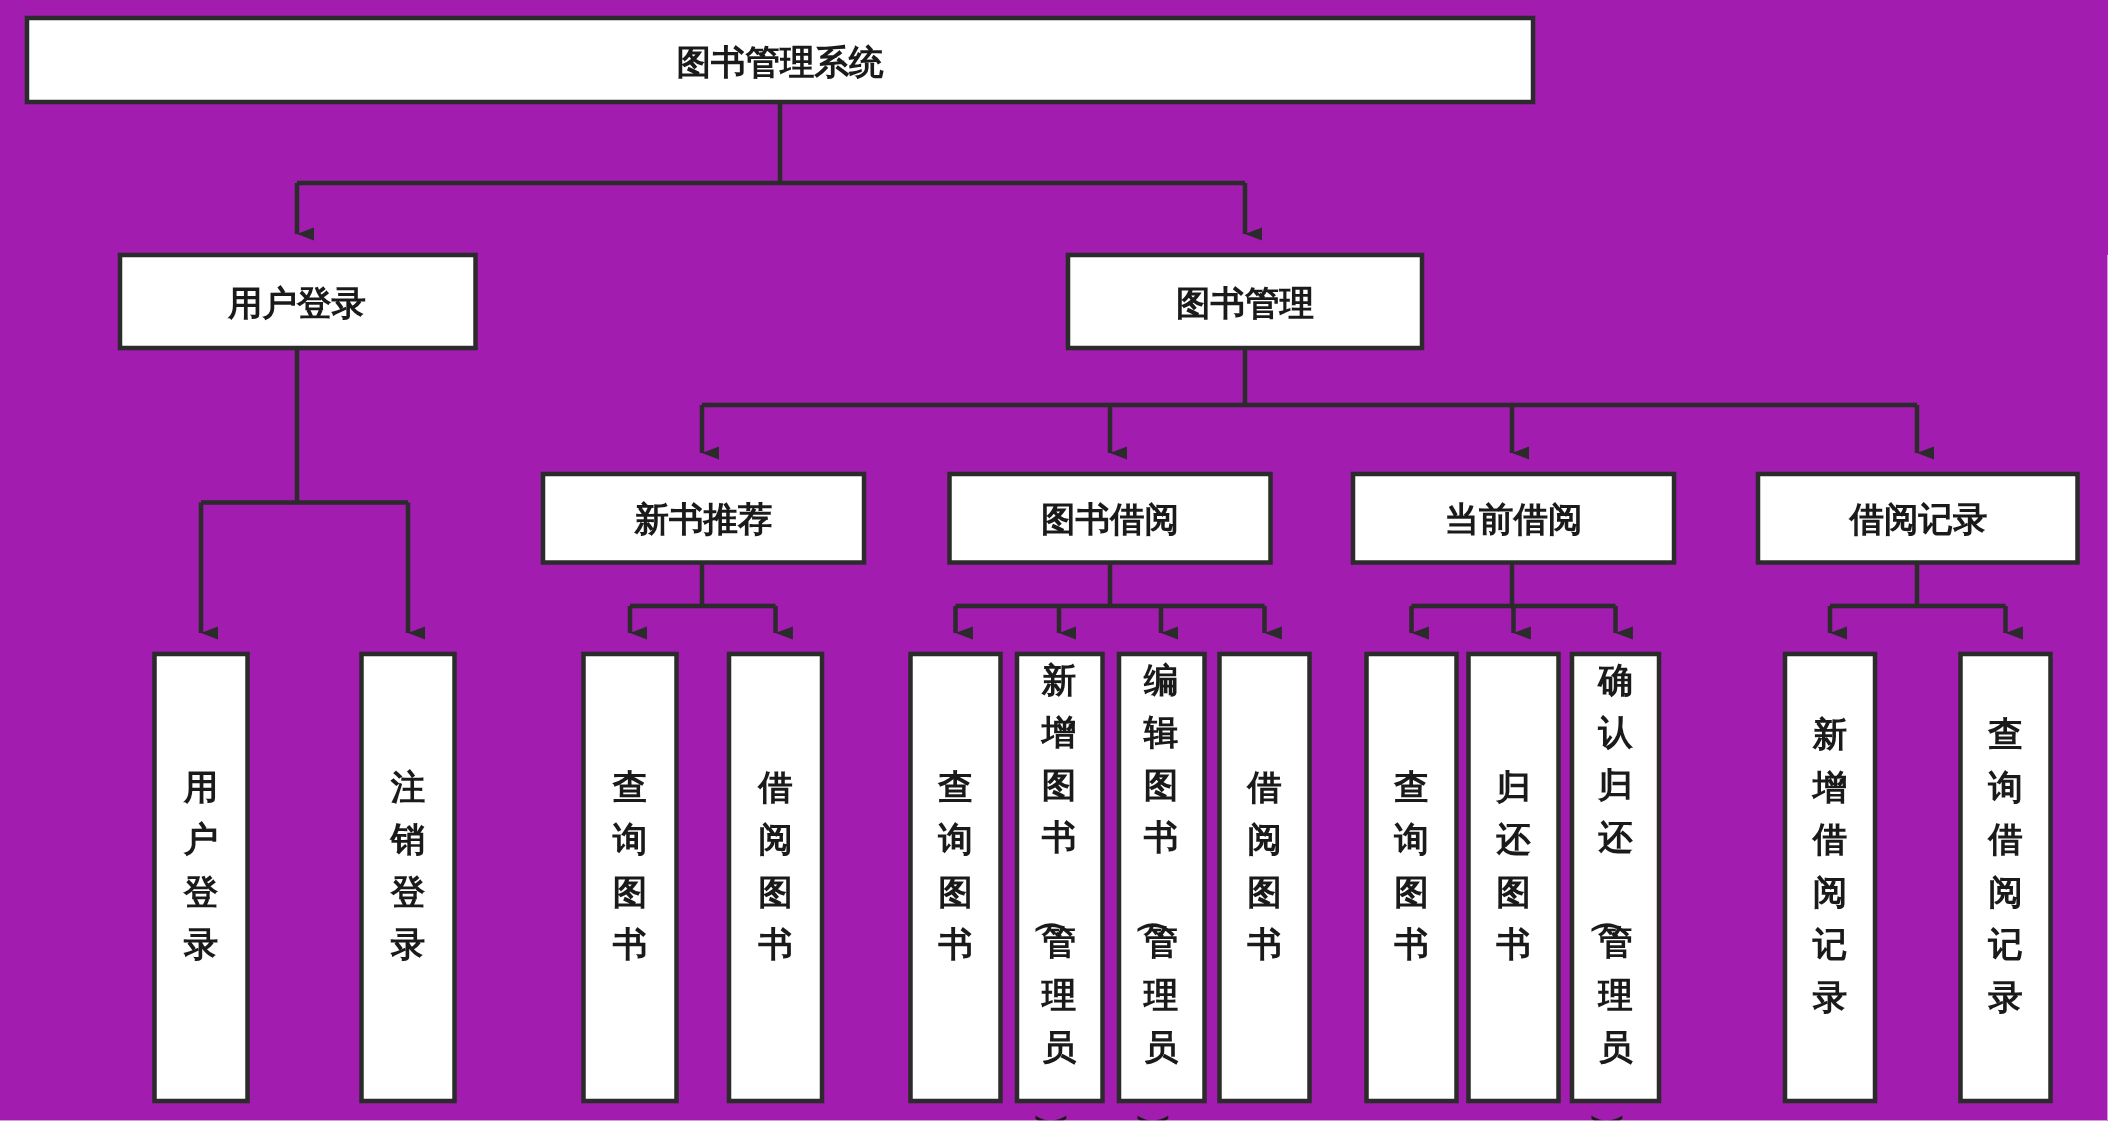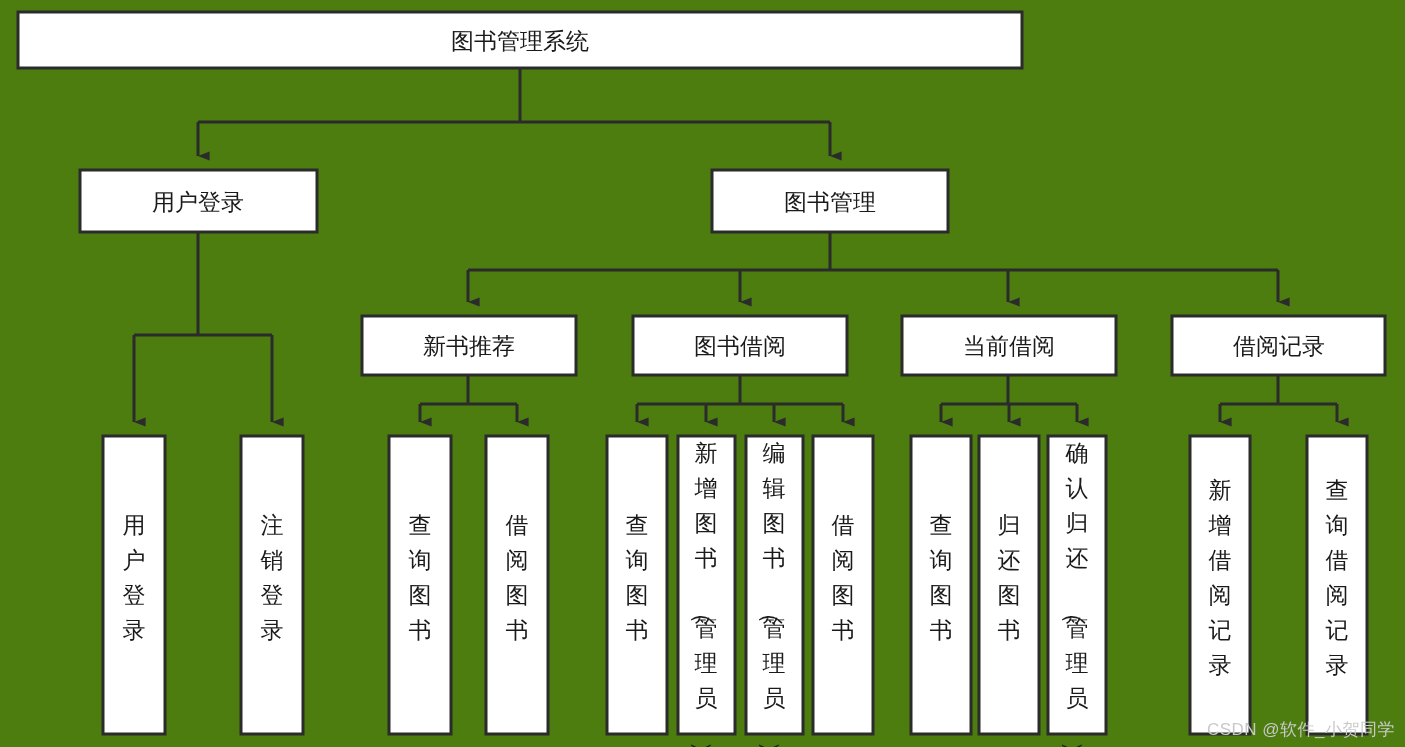--- a/index.html
+++ b/index.html
@@ -8,22 +8,23 @@
     padding: 0;
     background: #ffffff;
   }
   body {
     font-family: "Liberation Sans", "DejaVu Sans", sans-serif;
   }
   #diagram-root {
     position: relative;
     width: 1405px;
     height: 747px;
-    background: #4d7c0f;
+    background: #a21caf;
     overflow: hidden;
+    font-weight: bold;
   }
   svg#tree-svg {
     position: absolute;
     top: 0;
     left: 0;
     width: 1405px;
     height: 747px;
     display: block;
   }
   .node-rect {
@@ -224,14 +225,13 @@
       <rect class="node-rect" x="1190" y="436" width="60" height="298"></rect>
       <text class="node-label-v" x="1220" y="477"><tspan x="1220" y="497.5">新</tspan><tspan x="1220" y="532.5">增</tspan><tspan x="1220" y="567.5">借</tspan><tspan x="1220" y="602.5">阅</tspan><tspan x="1220" y="637.5">记</tspan><tspan x="1220" y="672.5">录</tspan></text>
     </g>
     <g>
       <rect class="node-rect" x="1307" y="436" width="60" height="298"></rect>
       <text class="node-label-v" x="1337" y="477"><tspan x="1337" y="497.5">查</tspan><tspan x="1337" y="532.5">询</tspan><tspan x="1337" y="567.5">借</tspan><tspan x="1337" y="602.5">阅</tspan><tspan x="1337" y="637.5">记</tspan><tspan x="1337" y="672.5">录</tspan></text>
     </g>
 
   </svg>
 
-  <div class="watermark">CSDN @软件_小贺同学</div>
 </div>
 
 </body></html>

